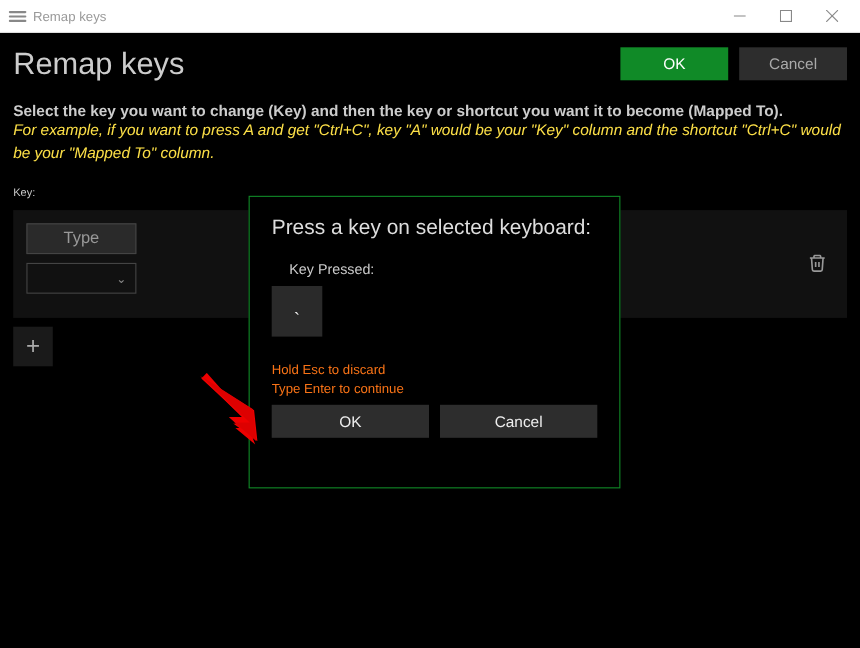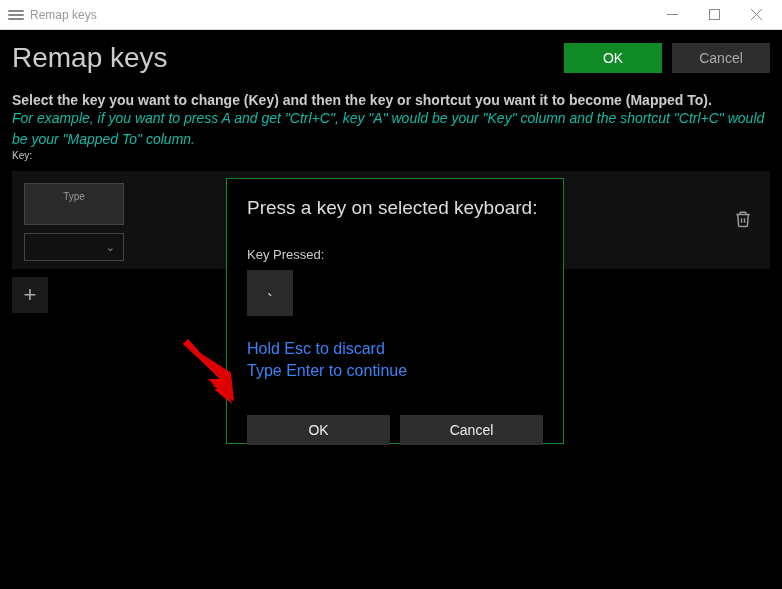--- a/index.html
+++ b/index.html
@@ -93,45 +93,46 @@
       justify-content: center;
       font-size: 14px;
       cursor: pointer;
     }
     .instructions-bold {
       color: #ccc;
       font-size: 14px;
       font-weight: 600;
     }
     .instructions-italic {
-      color: #14b8a6;
+      color: #fde047;
       font-size: 14px;
       font-style: italic;
+      margin-bottom: 20px;
       line-height: 1.5;
     }
     .key-label {
       color: #ccc;
       font-size: 10px;
       font-weight: 400;
       margin-bottom: 10px;
     }
     .key-panel {
       background: #111;
       height: 98px;
       padding: 12px;
       position: relative;
     }
     .type-btn {
       background: #2a2a2a;
       border: 1px solid #444;
       color: #999;
-      font-size: 10px;
+      font-size: 15px;
       text-align: center;
       width: 100px;
-      height: 42px;
+      height: 28px;
       line-height: 26px;
       margin-bottom: 8px;
       cursor: pointer;
     }
     .dropdown {
       border: 1px solid #444;
       background: transparent;
       width: 100px;
       height: 28px;
       display: flex;
@@ -170,44 +171,45 @@
       top: 178px;
       width: 338px;
       height: 266px;
       background: #000;
       border: 1px solid #108a27;
       padding: 18px 20px;
     }
     .modal-title {
       color: #ddd;
       font-size: 19px;
-      margin-bottom: 28px;
+      margin-bottom: 18px;
     }
     .keypressed-label {
       color: #ccc;
       font-size: 13px;
       margin-bottom: 8px;
+      margin-left: 16px;
     }
     .keypressed-box {
       width: 46px;
       height: 46px;
       background: #2a2a2a;
       display: flex;
       align-items: flex-start;
       justify-content: center;
       padding-top: 22px;
       color: #eee;
       font-size: 16px;
       margin-bottom: 22px;
     }
     .modal-hint {
-      color: #3b82f6;
-      font-size: 16px;
+      color: #f97316;
+      font-size: 12px;
       line-height: 1.4;
-      margin-bottom: 32px;
+      margin-bottom: 6px;
     }
     .modal-buttons {
       display: flex;
       gap: 10px;
     }
     .modal-btn {
       background: #2d2d2d;
       color: #eee;
       flex: 1;
       height: 30px;

